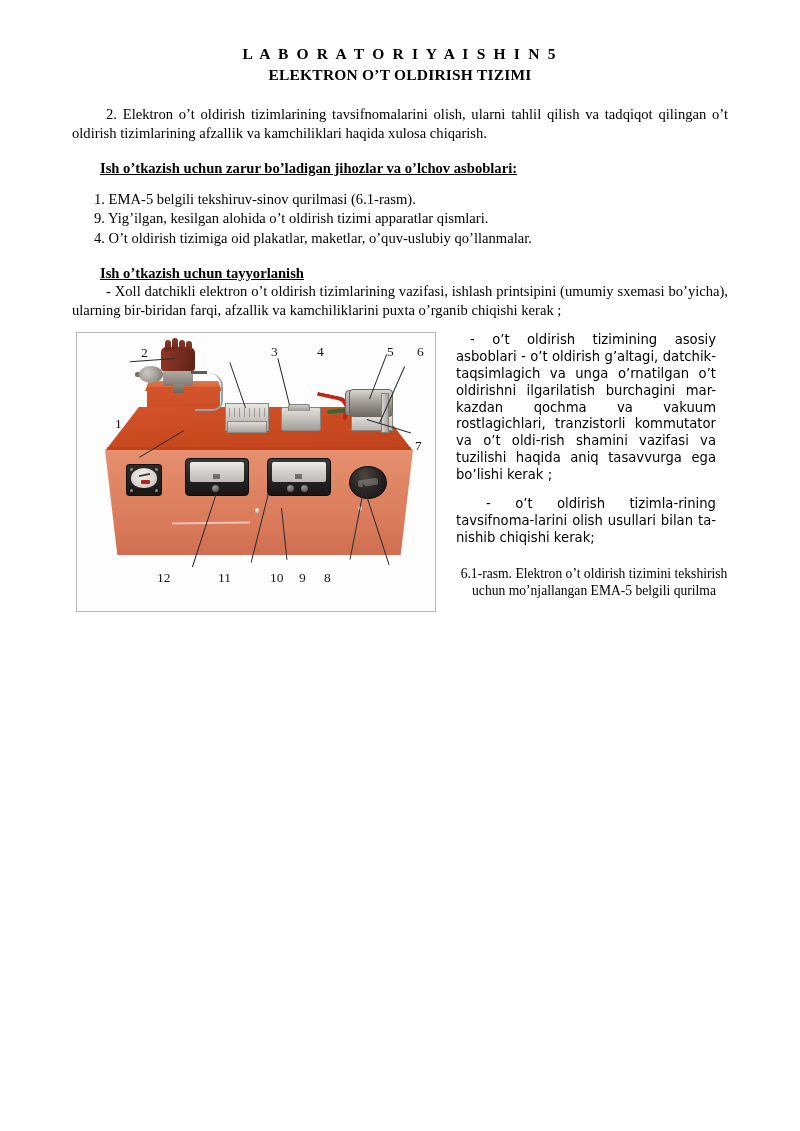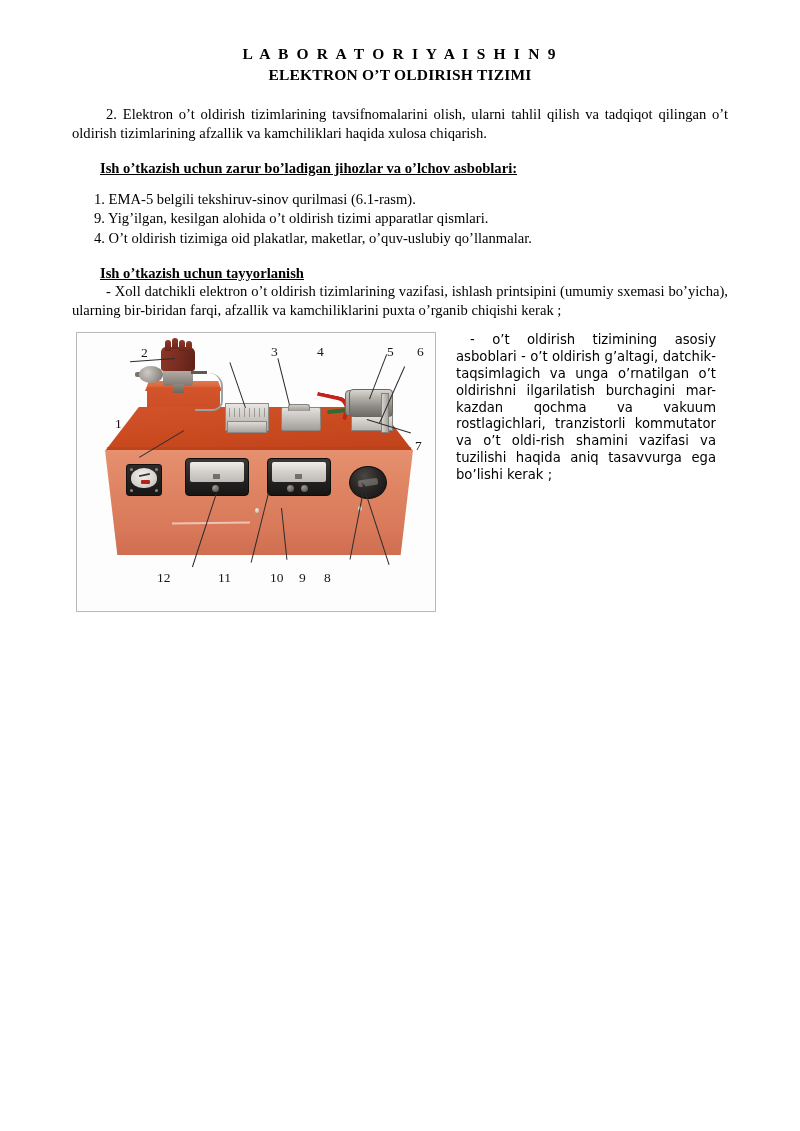--- a/index.html
+++ b/index.html
@@ -415,21 +415,21 @@
     border-top: 1px solid #2b2b2f;
     transform-origin: 0 0;
   }
 </style>
 </head>
 <body>
 
 <div class="page">
   <div class="content">
 
-    <div class="doc-title-1">L A B O R A T O R I Y A   I S H I   N 9</div>
+    <div class="doc-title-1">L A B O R A T O R I Y A   I S H I   N 5</div>
     <div class="doc-title-2">ELEKTRON O’T OLDIRISH TIZIMI</div>
 
     <div class="spacer-md"></div>
 
     <p class="j">2. Elektron o’t oldirish tizimlarining tavsifnomalarini olish, ularni tahlil qilish va tadqiqot qilingan o’t oldirish tizimlarining  afzallik va kamchiliklari haqida xulosa chiqarish.</p>
 
     <div class="spacer-md"></div>
 
     <div class="sec-head">Ish o’tkazish uchun zarur bo’ladigan jihozlar va o’lchov asboblari:</div>
     <div class="spacer-sm"></div>
@@ -531,18 +531,23 @@
           <span class="cnum" style="left:222px; top:238px;">9</span>
           <span class="cnum" style="left:193px; top:238px;">10</span>
           <span class="cnum" style="left:141px; top:238px;">11</span>
           <span class="cnum" style="left:80px;  top:238px;">12</span>
 
         </div>
       </div>
 
       <div class="rightcol">
         <p class="ind2">- o’t oldirish tizimining asosiy asboblari - o’t oldirish g’altagi, datchik-taqsimlagich va unga o’rnatilgan o’t oldirishni ilgarilatish burchagini mar-kazdan qochma va vakuum rostlagichlari, tranzistorli kommutator va o’t oldi-rish shamini vazifasi va tuzilishi haqida aniq tasavvurga ega bo’lishi kerak ;</p>
+        <p class="ind">- o’t oldirish tizimla-rining tavsifnoma-larini olish usullari  bilan ta-nishib chiqishi kerak;</p>
       </div>
 
+      <div class="caption">
+        <span class="l1">6.1-rasm. Elektron o’t oldirish tizimini tekshirish</span>
+        <span class="l2">uchun mo’njallangan EMA-5 belgili qurilma</span>
+      </div>
 
     </div>
   </div>
 </div>
 
 </body></html>

